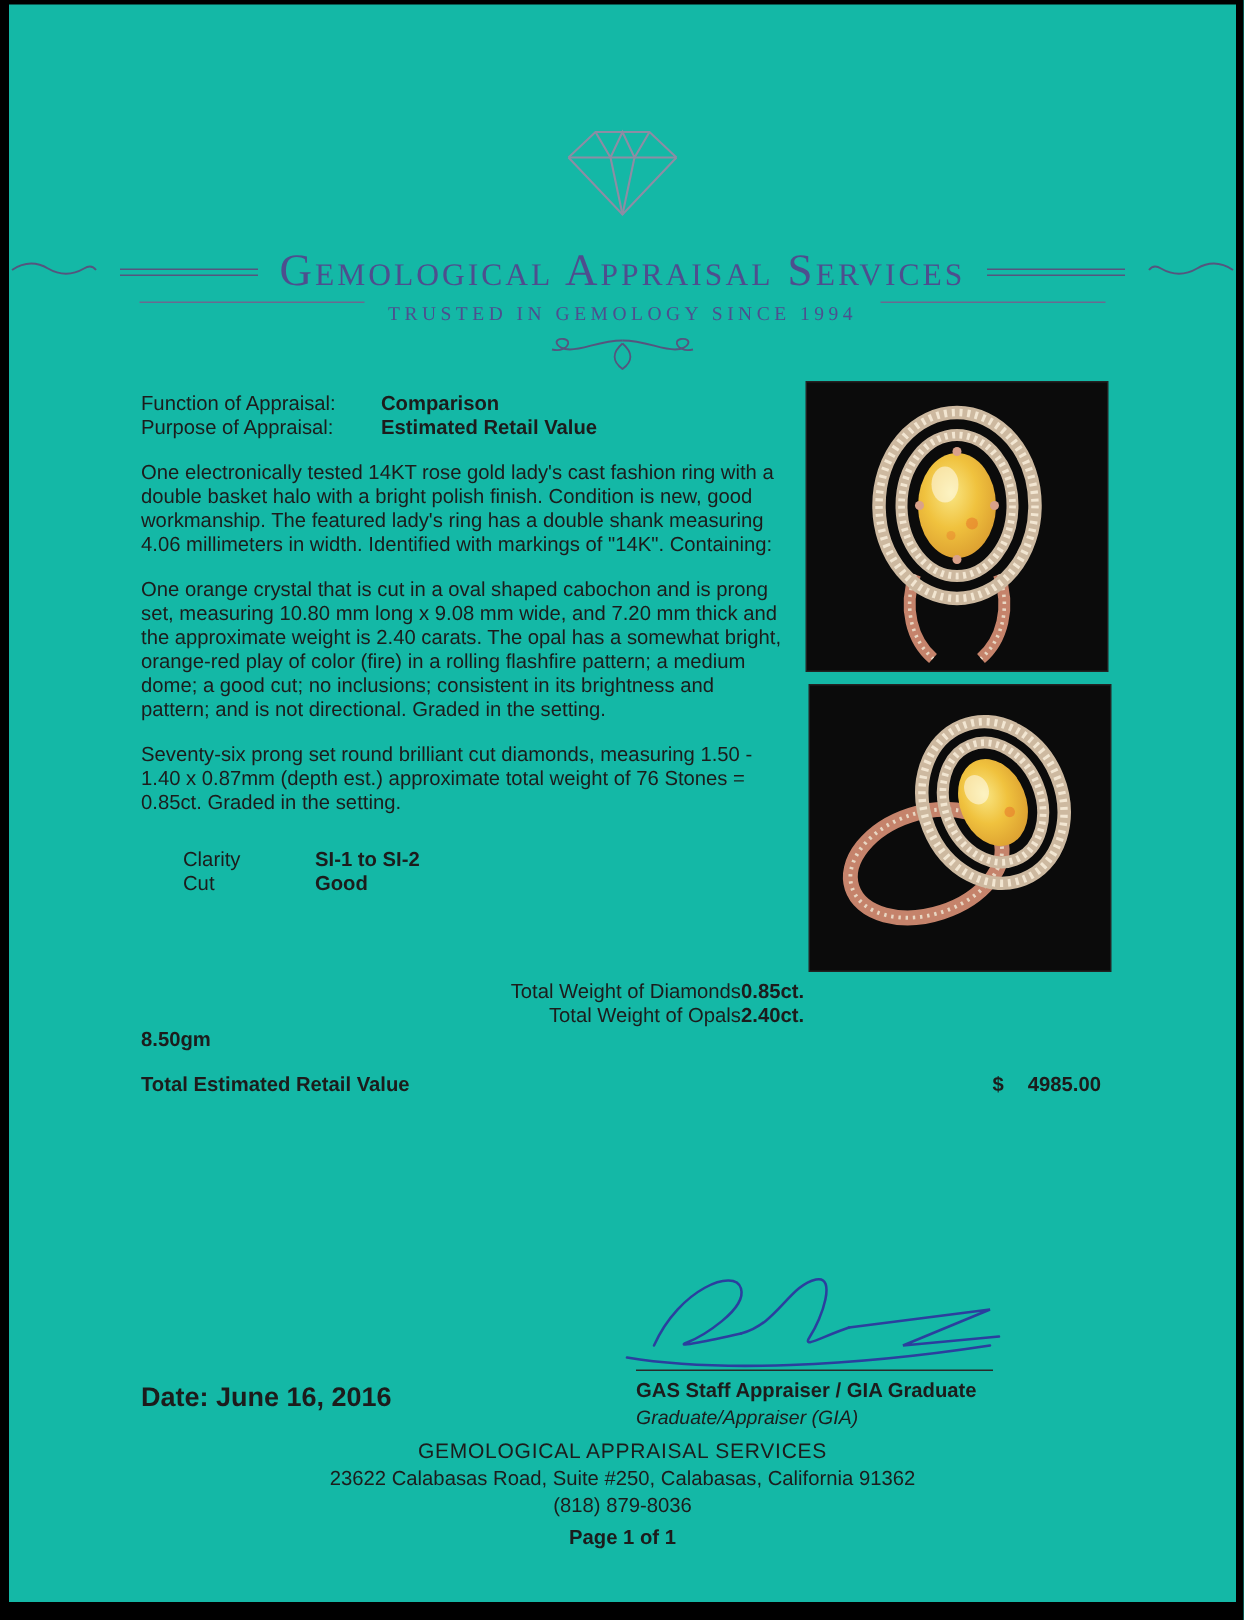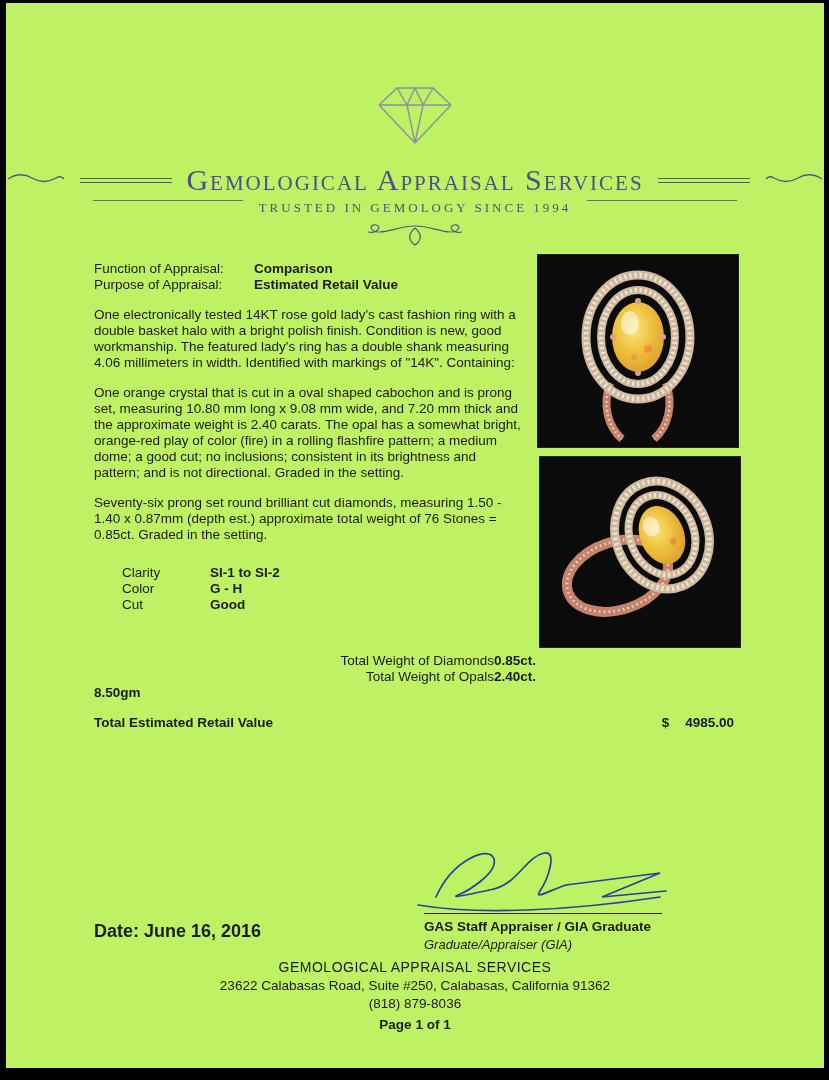--- a/index.html
+++ b/index.html
@@ -7,21 +7,21 @@
   body {
     background:#000;
     font-family:"Liberation Sans", sans-serif;
     color:#1c1c1c;
     position:relative;
     overflow:hidden;
   }
   .sheet {
     position:absolute;
     left:6px; top:3px; right:5px; bottom:12px;
-    background:#bef264;
+    background:#14b8a6;
   }
 
   
   .header { position:absolute; top:78px; left:0; right:0; text-align:center; }
   .logo-wrap { display:flex; justify-content:center; margin-bottom:8px; }
   .brand-row {
     display:flex; align-items:center; justify-content:center; gap:14px;
     margin-top:4px;
   }
   .brand-rule {
@@ -176,24 +176,20 @@
     <p class="para">One electronically tested 14KT rose gold lady's cast fashion ring with a double basket halo with a bright polish finish. Condition is new, good workmanship. The featured lady's ring has a double shank measuring 4.06 millimeters in width. Identified with markings of "14K".  Containing:</p>
     <p class="para">One orange crystal that is cut in a oval shaped cabochon and is prong set, measuring 10.80 mm long x 9.08 mm wide, and 7.20 mm thick and the approximate weight is 2.40 carats. The opal has a somewhat bright, orange-red play of color (fire) in a rolling flashfire pattern; a medium dome; a good cut; no inclusions; consistent in its brightness and pattern; and is not directional. Graded in the setting.</p>
     <p class="para">Seventy-six prong set round brilliant cut diamonds, measuring 1.50 - 1.40 x 0.87mm (depth est.) approximate total weight of 76 Stones = 0.85ct. Graded in the setting.</p>
 
     <div class="grades">
       <div class="grade-row">
         <span class="grade-label">Clarity</span>
         <span class="grade-value">SI-1 to SI-2</span>
       </div>
       <div class="grade-row">
-        <span class="grade-label">Color</span>
-        <span class="grade-value">G - H</span>
-      </div>
-      <div class="grade-row">
         <span class="grade-label">Cut</span>
         <span class="grade-value">Good</span>
       </div>
     </div>
   </div>
 
   <div class="weights">
     <div class="weight-row">
       <span class="weight-label">Total Weight of Diamonds</span>
       <span class="weight-value">0.85ct.</span>

